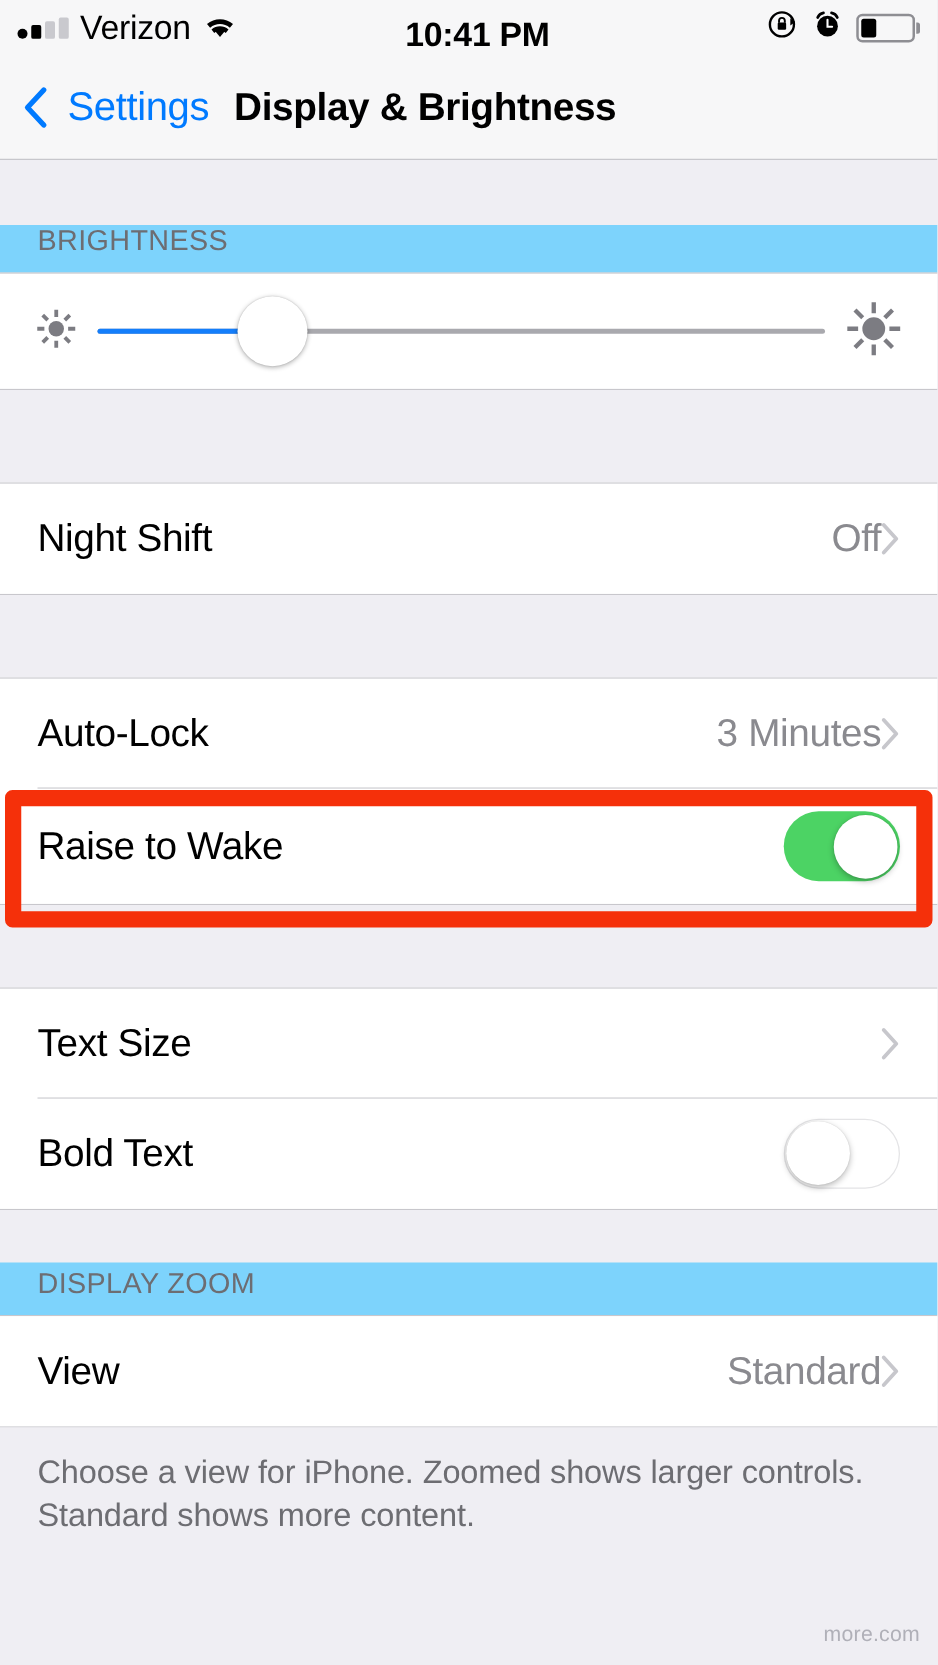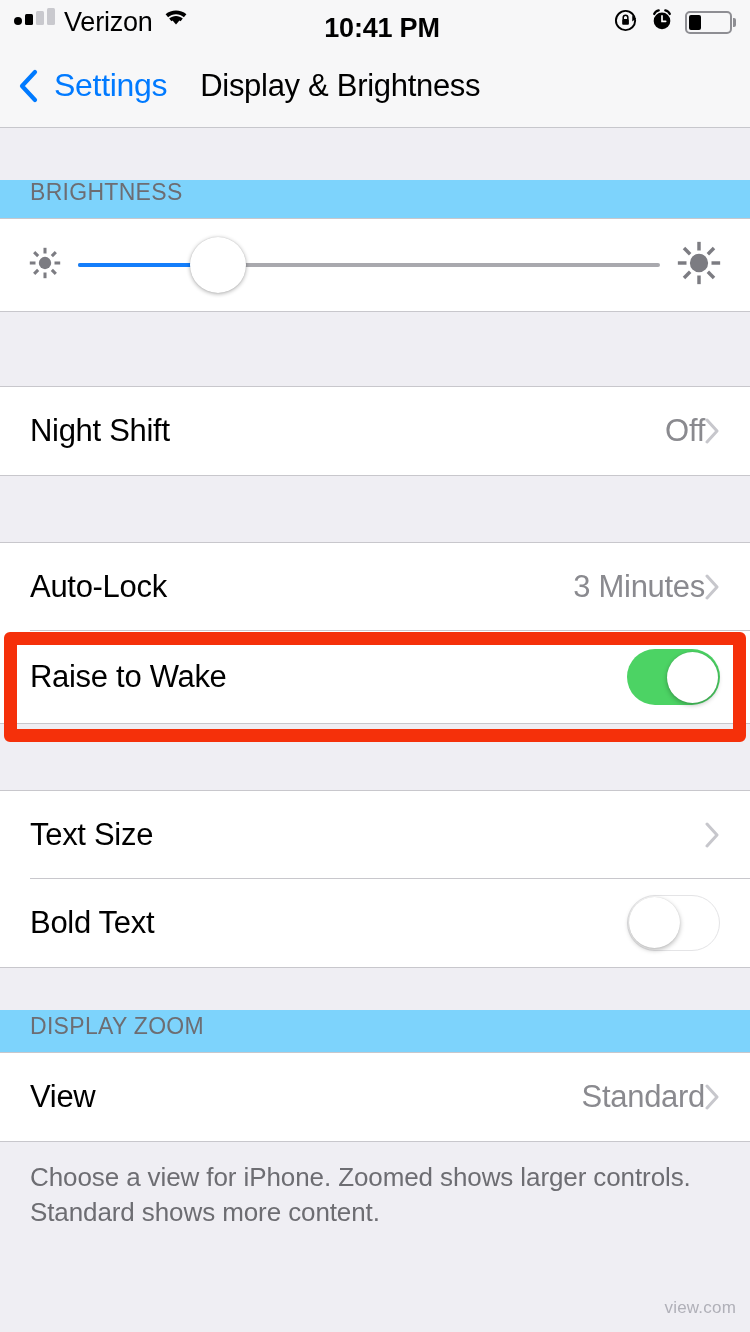--- a/index.html
+++ b/index.html
@@ -10,21 +10,21 @@
     -webkit-font-smoothing:antialiased;
     overflow:hidden;
   }
   .screen { position:relative; width:750px; height:1332px; background:#EFEEF3; }
 
   
   .status-bar{
     position:relative; height:44px; background:#F7F7F8;
     display:flex; align-items:center; padding:0 14px;
   }
-  .sb-left{ display:flex; align-items:flex-start; gap:9px; }
+  .sb-left{ display:flex; align-items:center; gap:9px; }
   .signal{ display:flex; align-items:flex-end; gap:3px; height:18px; }
   .signal i{ display:block; width:8px; border-radius:1.5px; background:#C9C9CE; }
   .signal i.on{ background:#000; }
   .signal i:nth-child(1){ height:8px; border-radius:4px;}
   .signal i:nth-child(2){ height:11px; }
   .signal i:nth-child(3){ height:14px; }
   .signal i:nth-child(4){ height:17px; }
   .carrier{ font-size:27px; color:#000; letter-spacing:-0.2px; }
   .wifi{ width:28px; height:21px; }
   .sb-center{
@@ -45,22 +45,22 @@
   
   .nav-bar{
     position:relative; height:84px; background:#F7F7F8;
     border-bottom:1px solid #C7C7CC;
     display:flex; align-items:center; padding:0 18px;
   }
   .back-btn{ display:flex; align-items:center; gap:16px; cursor:pointer; }
   .back-chevron{ width:20px; height:34px; }
   .back-label{ font-size:32px; color:#007AFF; letter-spacing:-0.3px; }
   .nav-title{
-    font-size:31px; font-weight:normal; color:#000;
-    margin-left:33px; letter-spacing:-0.3px;
+    font-size:31px; font-weight:bold; color:#000;
+    margin-left:20px; letter-spacing:-0.3px;
   }
 
   
   .gap{ background:#EFEEF3; }
   .sec-header{
     background:#7dd3fc; color:#6D6D72; font-size:23px;
     letter-spacing:0.3px; padding:0 0 12px 30px;
     display:flex; align-items:flex-end;
   }
   .group{ background:#fff; border-top:1px solid #C8C7CC; border-bottom:1px solid #C8C7CC; }
@@ -295,14 +295,14 @@
             <path d="M2 2 L12 13 L2 24" fill="none" stroke="#C7C7CC" stroke-width="3" stroke-linecap="round" stroke-linejoin="round"></path>
           </svg>
         </span>
       </span>
     </div>
   </div>
   <div class="footer-note">Choose a view for iPhone. Zoomed shows larger controls. Standard shows more content.</div>
 
   <div class="highlight-box" style="border-color: rgb(245, 48, 10);"></div>
 
-  <div class="watermark">view.com</div>
+  <div class="watermark">more.com</div>
 </div>
 
 </body></html>

